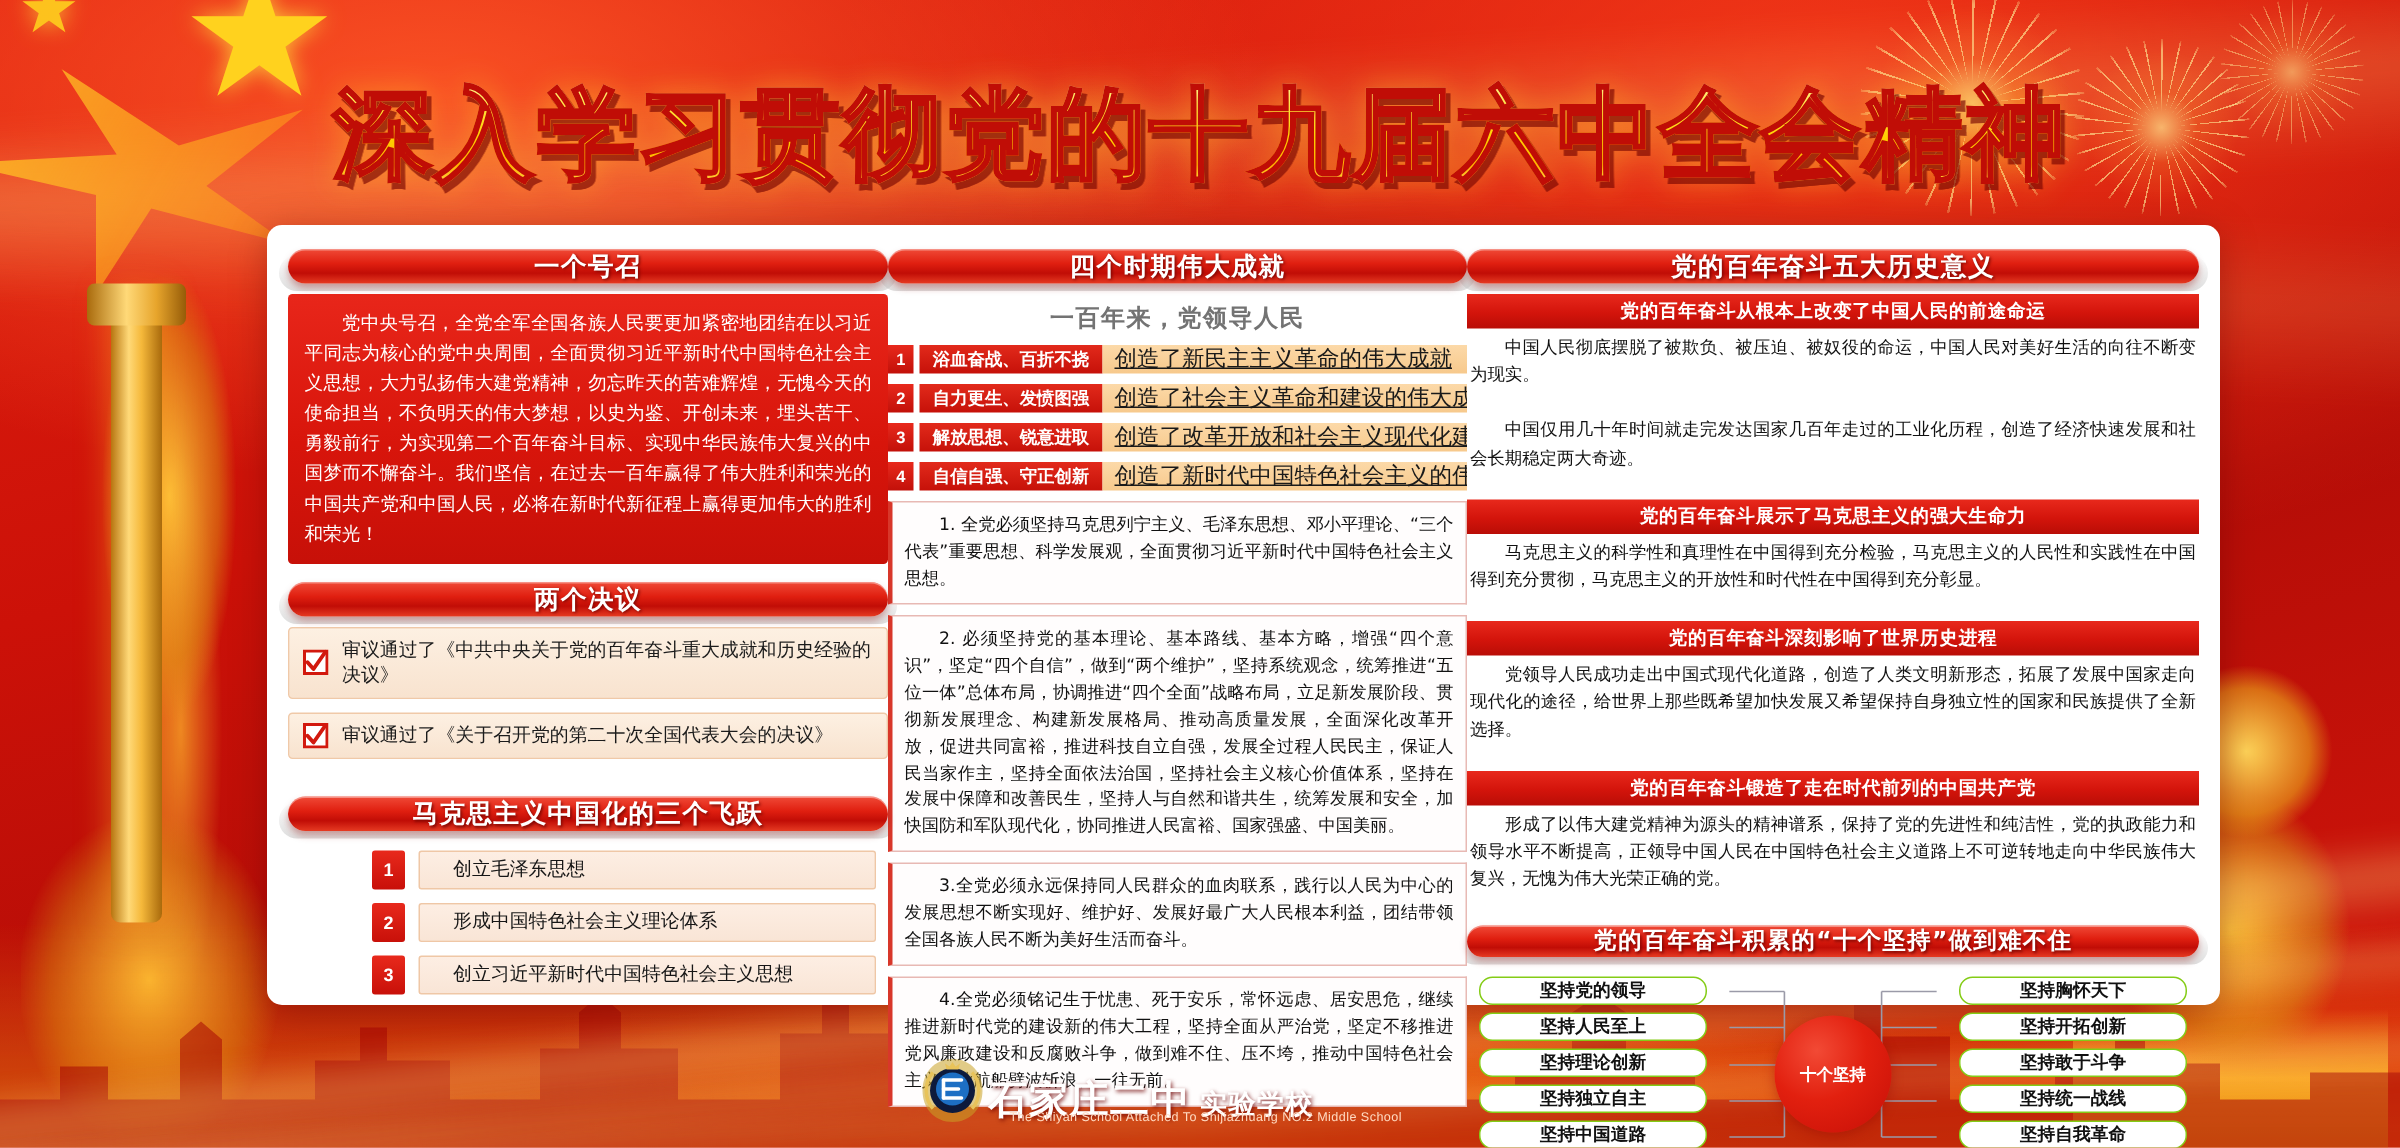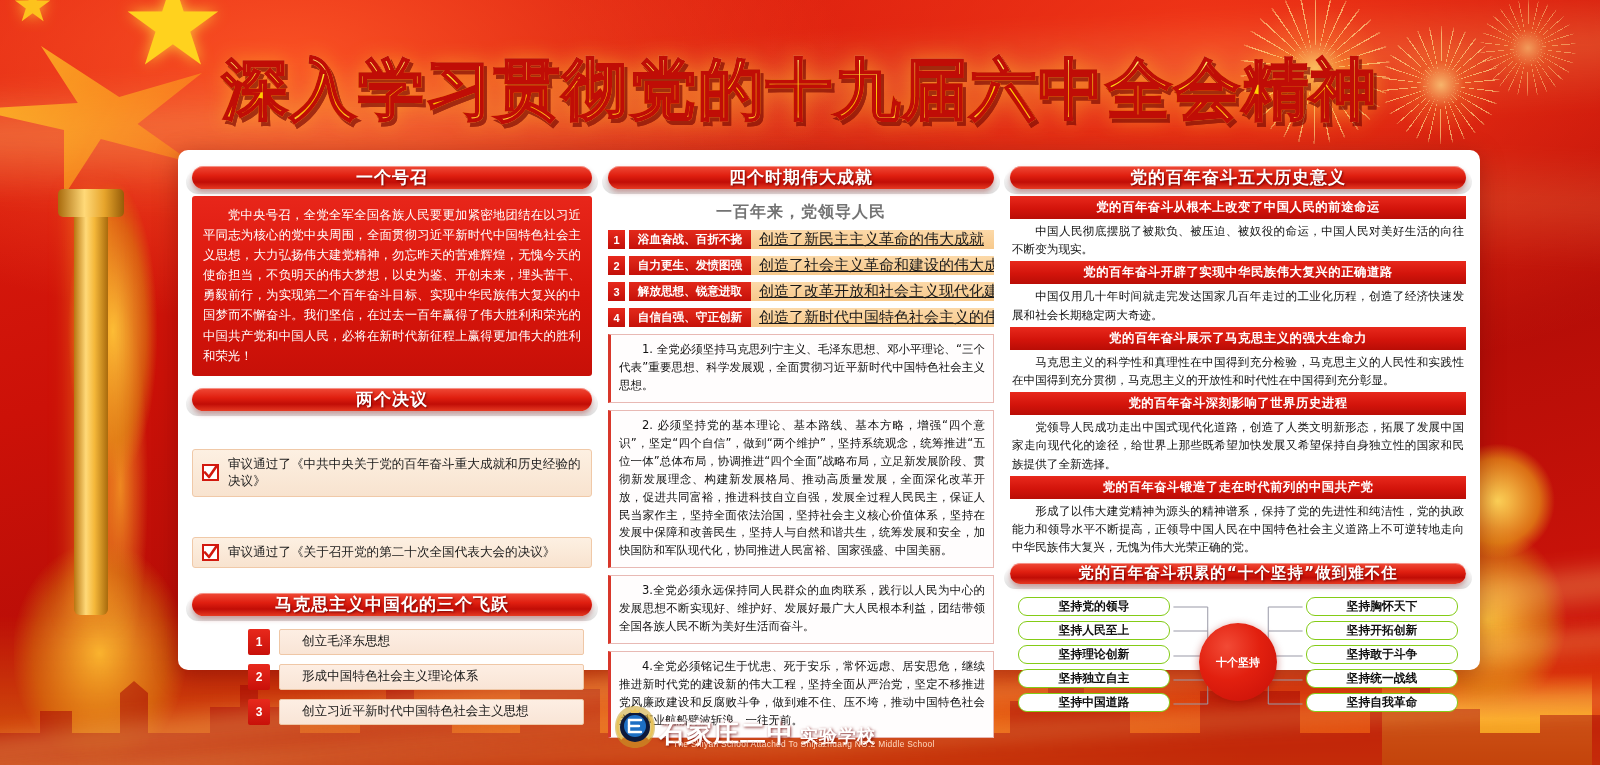--- a/index.html
+++ b/index.html
@@ -117,21 +117,20 @@
   
   #panel {
     position:absolute;
     left:178px; top:150px;
     width:1302px; height:520px;
     background:#ffffff;
     border-radius:10px;
     box-shadow:0 5px 24px rgba(90,0,0,.35);
     display:flex;
     padding:12px 14px 10px 14px;
-    gap:16px;
     z-index: 4;
   }
   .col { display:flex; flex-direction:column; }
   .col-left   { width: 400px; }
   .col-mid    { width: 386px; }
   .col-right  { width: 452px; flex:1; }
 
   
   .pill {
     position:relative;
@@ -165,21 +164,20 @@
 
   .check-row {
     display:flex; align-items:center; gap:9px;
     background: linear-gradient(180deg,#fdf0e2,#f8e3cf);
     border:1px solid #f0c9a8;
     border-radius:3px;
     padding:6px 9px;
     margin-bottom:9px;
     font-size:12.6px; color:#1b1b1b;
     font-family:"DejaVu Sans","Liberation Sans",sans-serif;
-    margin-top:31px;
   }
   .chk { width:17px; height:17px; flex:0 0 17px; position:relative; }
   .chk svg { display:block; }
 
   .num-row {
     display:flex; align-items:stretch; gap:9px;
     margin-bottom:9px; height:26px;
   }
   .num-box {
     width:22px; flex:0 0 22px;
@@ -244,21 +242,21 @@
   
   .sig-head {
     background: linear-gradient(180deg,#e8291c 0%,#d3140b 55%,#b90d06 100%);
     color:#fff; font-weight:bold; font-size:12.4px;
     text-align:center; padding:3px 4px; letter-spacing:.5px;
     margin-bottom:3px;
     font-family:"DejaVu Sans","Liberation Sans",sans-serif;
   }
   .sig-body {
     font-size:11.6px; line-height:1.57; color:#111;
-    text-align:justify; text-indent:2em; padding:0 2px 3px 2px;
+    text-align:justify; text-indent:2em; padding:0 2px 19px 2px;
     font-family:"DejaVu Sans","Liberation Sans",sans-serif;
   }
 
   
   #ten-diagram { position:relative; height:118px; margin-top:6px; }
   .ten-side { position:absolute; top:0; width:152px; display:flex; flex-direction:column; gap:5px; }
   .ten-side.left { left:8px; }
   .ten-side.right { right:8px; }
   .ten-item {
     height:19px; border:1px solid #84cc16; border-radius:9px;
@@ -425,21 +423,20 @@
 
   <div class="col col-right">
 
     <div class="pill">党的百年奋斗五大历史意义</div>
 
     <div>
       <div class="sig-head">党的百年奋斗从根本上改变了中国人民的前途命运</div>
       <div class="sig-body">中国人民彻底摆脱了被欺负、被压迫、被奴役的命运，中国人民对美好生活的向往不断变为现实。</div>
     </div>
     <div>
-      <div class="sig-head">党的百年奋斗开辟了实现中华民族伟大复兴的正确道路</div>
       <div class="sig-body">中国仅用几十年时间就走完发达国家几百年走过的工业化历程，创造了经济快速发展和社会长期稳定两大奇迹。</div>
     </div>
     <div>
       <div class="sig-head">党的百年奋斗展示了马克思主义的强大生命力</div>
       <div class="sig-body">马克思主义的科学性和真理性在中国得到充分检验，马克思主义的人民性和实践性在中国得到充分贯彻，马克思主义的开放性和时代性在中国得到充分彰显。</div>
     </div>
     <div>
       <div class="sig-head">党的百年奋斗深刻影响了世界历史进程</div>
       <div class="sig-body">党领导人民成功走出中国式现代化道路，创造了人类文明新形态，拓展了发展中国家走向现代化的途径，给世界上那些既希望加快发展又希望保持自身独立性的国家和民族提供了全新选择。</div>
     </div>

